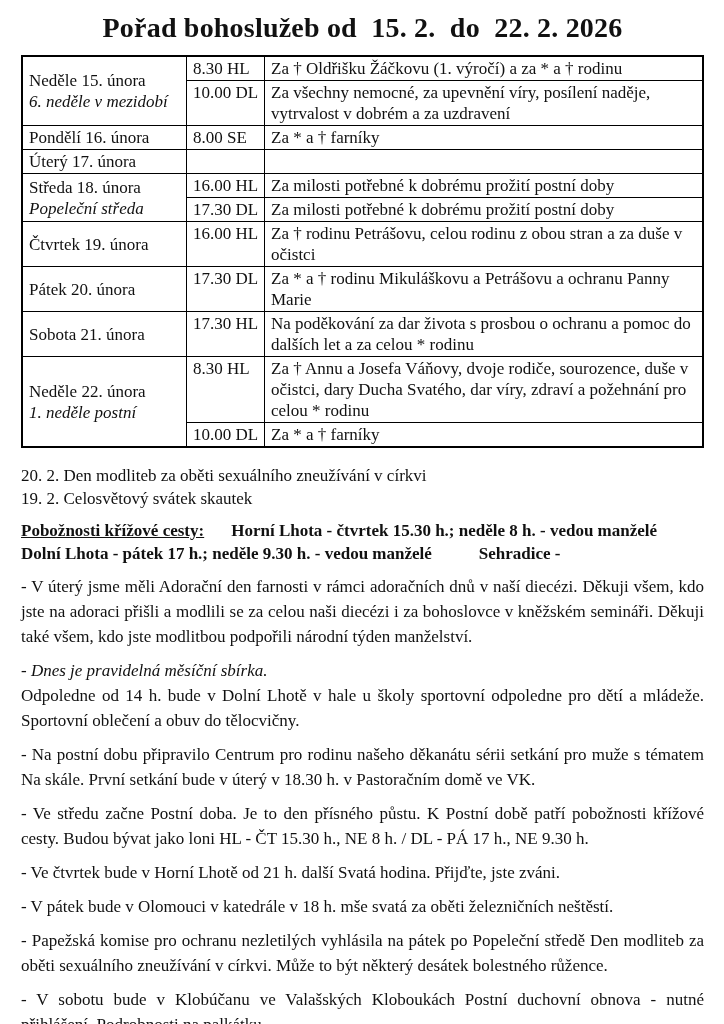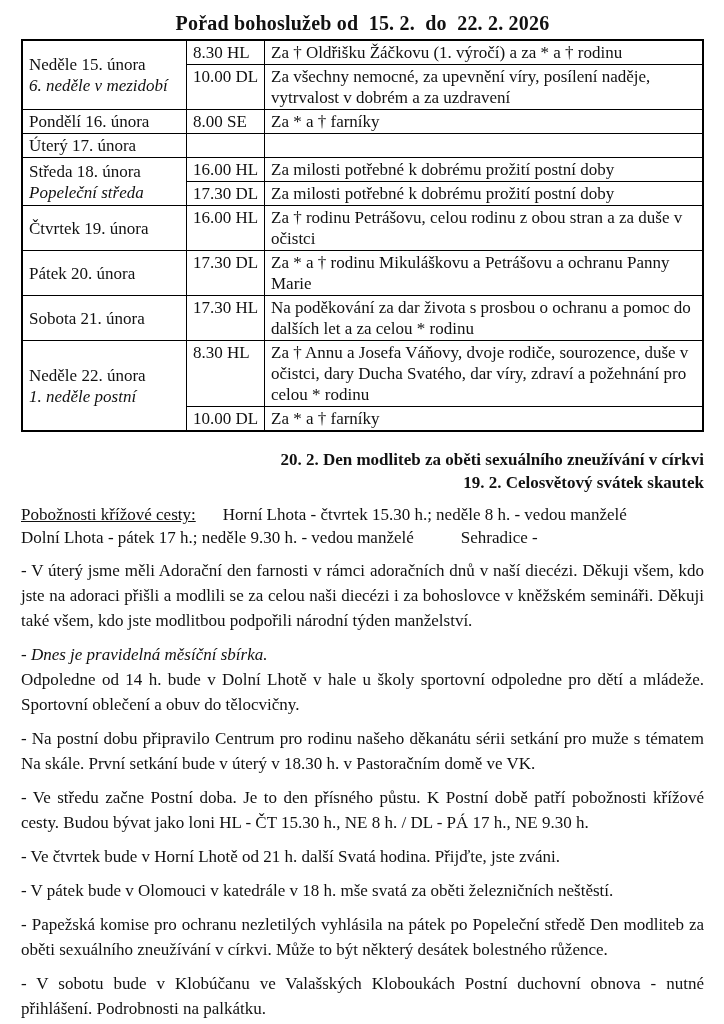--- a/index.html
+++ b/index.html
@@ -3,38 +3,38 @@
 <meta charset="utf-8">
 <style>
   html, body { margin: 0; padding: 0; background: #ffffff; }
   body {
     width: 724px; min-height: 1024px; box-sizing: border-box;
     padding: 12px 20px 20px 21px;
     font-family: "Liberation Serif", "DejaVu Serif", serif;
     color: #111111; font-size: 17px;
   }
   .page-title {
-    text-align: center; font-size: 20px; margin: 0 0 4px 0;
+    text-align: center; font-size: 28px; margin: 0 0 11px 0;
     white-space: pre-wrap; letter-spacing: 0.2px;
   }
   table.schedule {
     border-collapse: collapse; width: 100%;
     border: 2px solid #000; table-layout: fixed;
     margin: 0 0 16px 0;
   }
   table.schedule td {
     border: 1px solid #000; line-height: 21px;
     padding: 1px 5px 1px 6px; overflow: hidden;
   }
   td.day-cell  { width: 152px; vertical-align: middle; margin-top: 44px; }
   td.time-cell { width: 66px;  vertical-align: top; text-align: left; padding: 1px 2px; }
   td.intent-cell { vertical-align: top; margin-left: 31px; }
   .feast { font-weight: normal; font-style: italic; }
-  .special-days { font-weight: bold; line-height: 23px; margin: 0 0 9px 0; text-align: right; }
-  .devotions { line-height: 23px; margin: 0 0 9px 0; }
+  .special-days { font-weight: normal; line-height: 23px; margin: 0 0 9px 0; }
+  .devotions { line-height: 23px; margin: 0 0 9px 0; font-weight: bold; }
   .devotions .label { text-decoration: underline; }
   .devotions .gap1 { margin-left: 27px; }
   .devotions .gap2 { margin-left: 47px; }
   .para {
     text-align: justify; line-height: 25px; margin: 0 0 9px 0;
   }
   .para.no-gap { margin-bottom: 0; font-style: italic; }
 </style>
 </head>
 <body>

